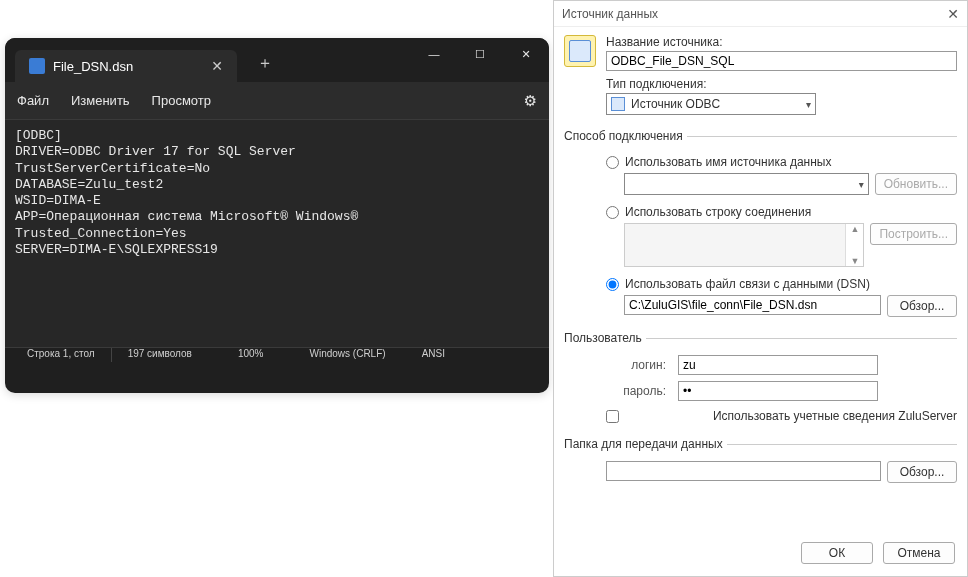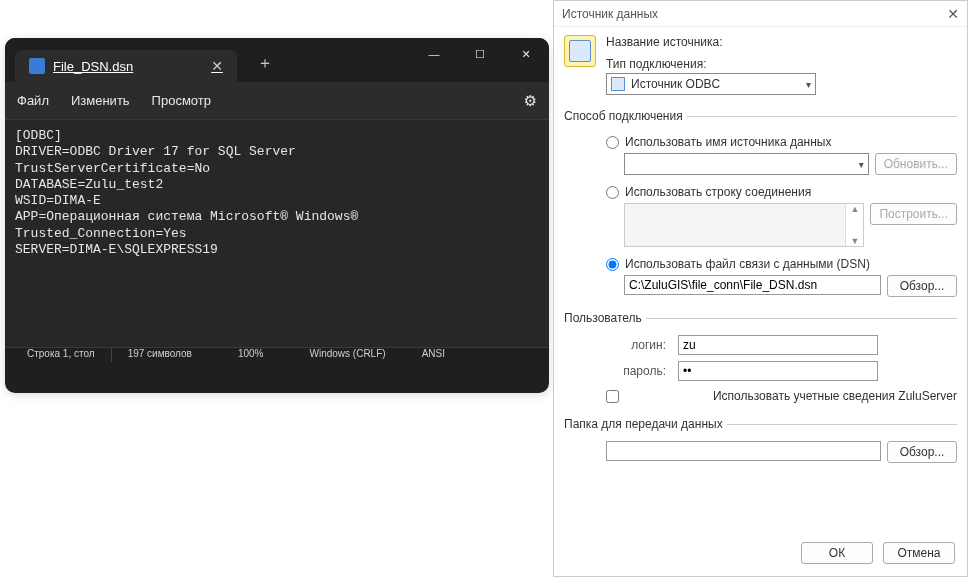--- a/index.html
+++ b/index.html
@@ -34,21 +34,20 @@
     display: flex;
     align-items: flex-end;
     gap: 8px;
     background: #2c2c2c;
     padding: 8px 14px;
     border-top-left-radius: 6px;
     border-top-right-radius: 6px;
     margin-left: 10px;
     font-size: 13px;
     color: #fff;
-    text-decoration: underline;
   }
   .editor-tab .file-icon {
     width: 16px; height: 16px;
     background: #3a7cd5;
     border-radius: 2px;
     display: inline-flex;
     align-items: center;
     justify-content: center;
   }
   .editor-tab .close-x {
@@ -277,20 +276,21 @@
   <div class="dlg-titlebar">
     <span>Источник данных</span>
     <span class="close-x">✕</span>
   </div>
   <div class="dlg-body">
 
     <div class="dlg-row" style="align-items:flex-start;">
       <div class="dlg-icon-db"></div>
       <div style="flex:1;">
         <span class="lbl">Название источника:</span>
+        <input class="txt" value="ODBC_File_DSN_SQL" style="">
         <div style="height:6px"></div>
         <span class="lbl">Тип подключения:</span>
         <div class="combo" style="width:210px;">
           <span class="combo-icon"></span>
           <span>Источник ODBC</span>
           <span class="chev">▾</span>
         </div>
       </div>
     </div>
 

